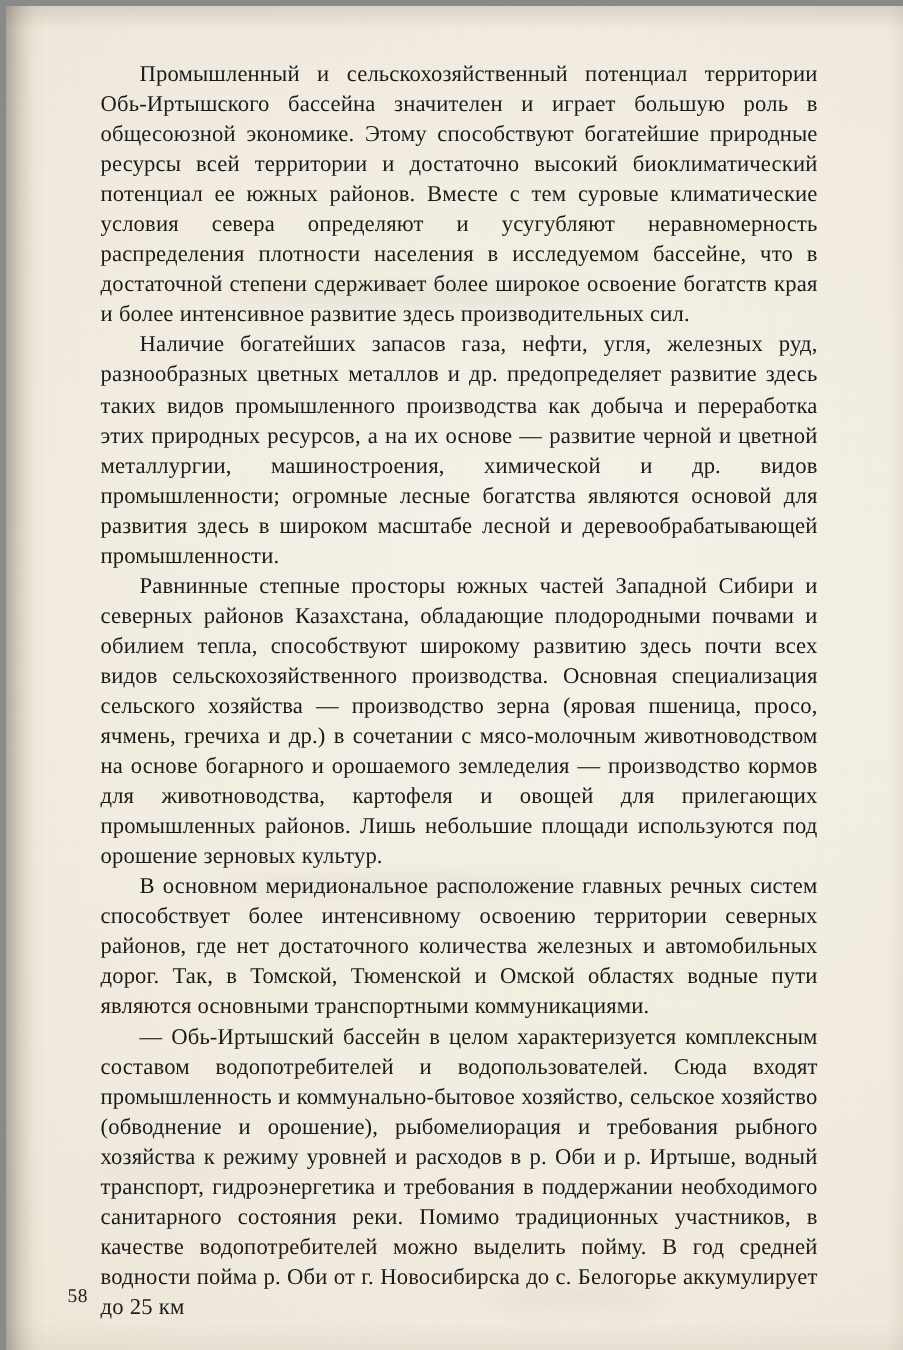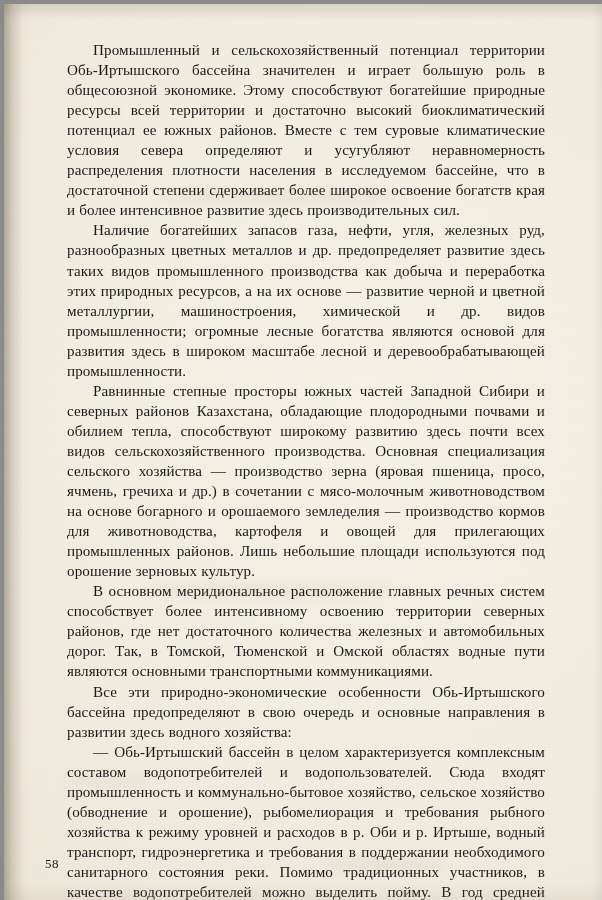--- a/index.html
+++ b/index.html
@@ -122,21 +122,20 @@
   <div class="blotch b1"></div>
   <div class="blotch b2"></div>
   <div class="blotch b3"></div>
   <div class="blotch b4"></div>
 
   <div class="text-block">
     <p class="para">Промышленный и сельскохозяйственный потенциал территории Обь-Иртышского бассейна значителен и играет большую роль в общесоюзной экономике. Этому способствуют богатейшие природные ресурсы всей территории и достаточно высокий биоклиматический потенциал ее южных районов. Вместе с тем суровые климатические условия севера определяют и усугубляют неравномерность распределения плотности населения в исследуемом бассейне, что в достаточной степени сдерживает более широкое освоение богатств края и более интенсивное развитие здесь производительных сил.</p>
     <p class="para">Наличие богатейших запасов газа, нефти, угля, железных руд, разнообразных цветных металлов и др. предопределяет развитие здесь таких видов промышленного производства как добыча и переработка этих природных ресурсов, а на их основе — развитие черной и цветной металлургии, машиностроения, химической и др. видов промышленности; огромные лесные богатства являются основой для развития здесь в широком масштабе лесной и деревообрабатывающей промышленности.</p>
     <p class="para">Равнинные степные просторы южных частей Западной Сибири и северных районов Казахстана, обладающие плодородными почвами и обилием тепла, способствуют широкому развитию здесь почти всех видов сельскохозяйственного производства. Основная специализация сельского хозяйства — производство зерна (яровая пшеница, просо, ячмень, гречиха и др.) в сочетании с мясо-молочным животноводством на основе богарного и орошаемого земледелия — производство кормов для животноводства, картофеля и овощей для прилегающих промышленных районов. Лишь небольшие площади используются под орошение зерновых культур.</p>
     <p class="para">В основном меридиональное расположение главных речных систем способствует более интенсивному освоению территории северных районов, где нет достаточного количества железных и автомобильных дорог. Так, в Томской, Тюменской и Омской областях водные пути являются основными транспортными коммуникациями.</p>
-    <p class="para">Все эти природно-экономические особенности Обь-Иртышского бассейна предопределяют в свою очередь и основные направления в развитии здесь водного хозяйства:</p>
     <p class="para dash"><span>— Обь-Иртышский бассейн в целом характеризуется комплексным составом водопотребителей и водопользователей. Сюда входят промышленность и коммунально-бытовое хозяйство, сельское хозяйство (обводнение и орошение), рыбомелиорация и требования рыбного хозяйства к режиму уровней и расходов в р. Оби и р. Иртыше, водный транспорт, гидроэнергетика и требования в поддержании необходимого санитарного состояния реки. Помимо традиционных участников, в качестве водопотребителей можно выделить пойму. В год средней водности пойма р. Оби от г. Новосибирска до с. Белогорье аккумулирует до 25 км</span></p>
   </div>
 
   <div class="folio">58</div>
 
   <div class="gutter-shadow"></div>
   <div class="top-shadow"></div>
   <div class="right-shadow"></div>
   <div class="bottom-shadow"></div>
 

